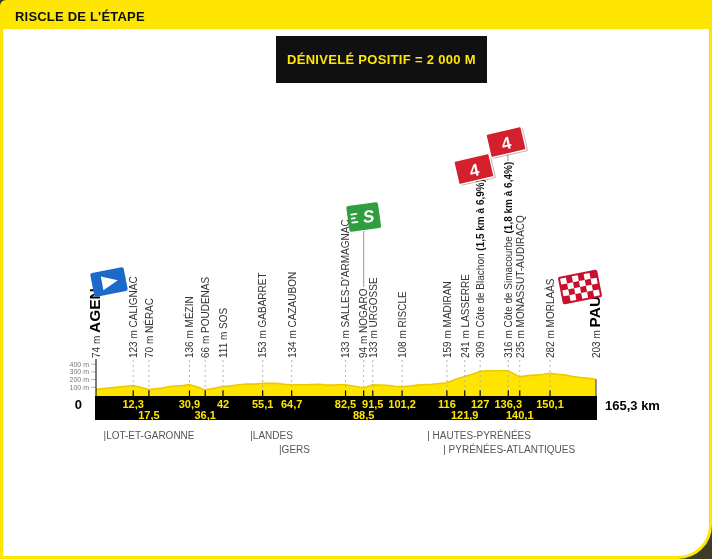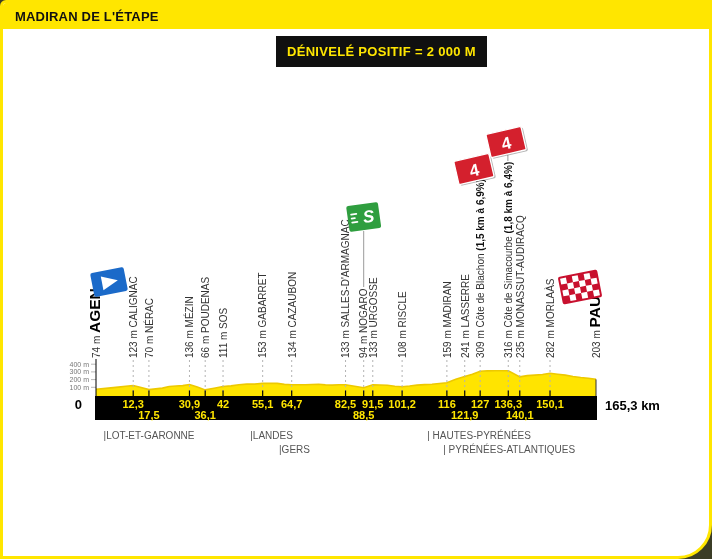--- a/index.html
+++ b/index.html
@@ -21,32 +21,32 @@
     background:#ffe600;display:flex;align-items:center;
   }
   .header .title{
     font-size:13px;font-weight:bold;color:#111;
     padding-left:12px;letter-spacing:0.2px;
   }
   .banner{
     position:absolute;left:273px;top:33px;
     background:#101010;color:#ffe600;
     font-size:13px;font-weight:bold;
-    padding:8px 11px;letter-spacing:0.3px;
+    padding:16px 11px;letter-spacing:0.3px;
     white-space:nowrap;
   }
   svg{position:absolute;left:0;top:0;}
   text{font-family:"Liberation Sans", sans-serif;}
 </style>
 </head>
 <body>
 
 <div class="page">
   <div class="header">
-    <span class="title">MADIRAN DE L'ÉTAPE</span>
+    <span class="title">RISCLE DE L'ÉTAPE</span>
   </div>
   <div class="banner">DÉNIVELÉ POSITIF = 2 000 M</div>
   <svg id="chart" width="712" height="559" viewBox="0 0 712 559" xmlns="http://www.w3.org/2000/svg">
       <text x="86" y="363.7" text-anchor="end" font-size="7" fill="#777">400 m</text>
       <line x1="88" y1="361.2" x2="93" y2="361.2" stroke="#999" stroke-width="0.7"></line>
       <text x="86" y="371.4" text-anchor="end" font-size="7" fill="#777">300 m</text>
       <line x1="88" y1="368.9" x2="93" y2="368.9" stroke="#999" stroke-width="0.7"></line>
       <text x="86" y="379.1" text-anchor="end" font-size="7" fill="#777">200 m</text>
       <line x1="88" y1="376.6" x2="93" y2="376.6" stroke="#999" stroke-width="0.7"></line>
       <text x="86" y="386.8" text-anchor="end" font-size="7" fill="#777">100 m</text>

